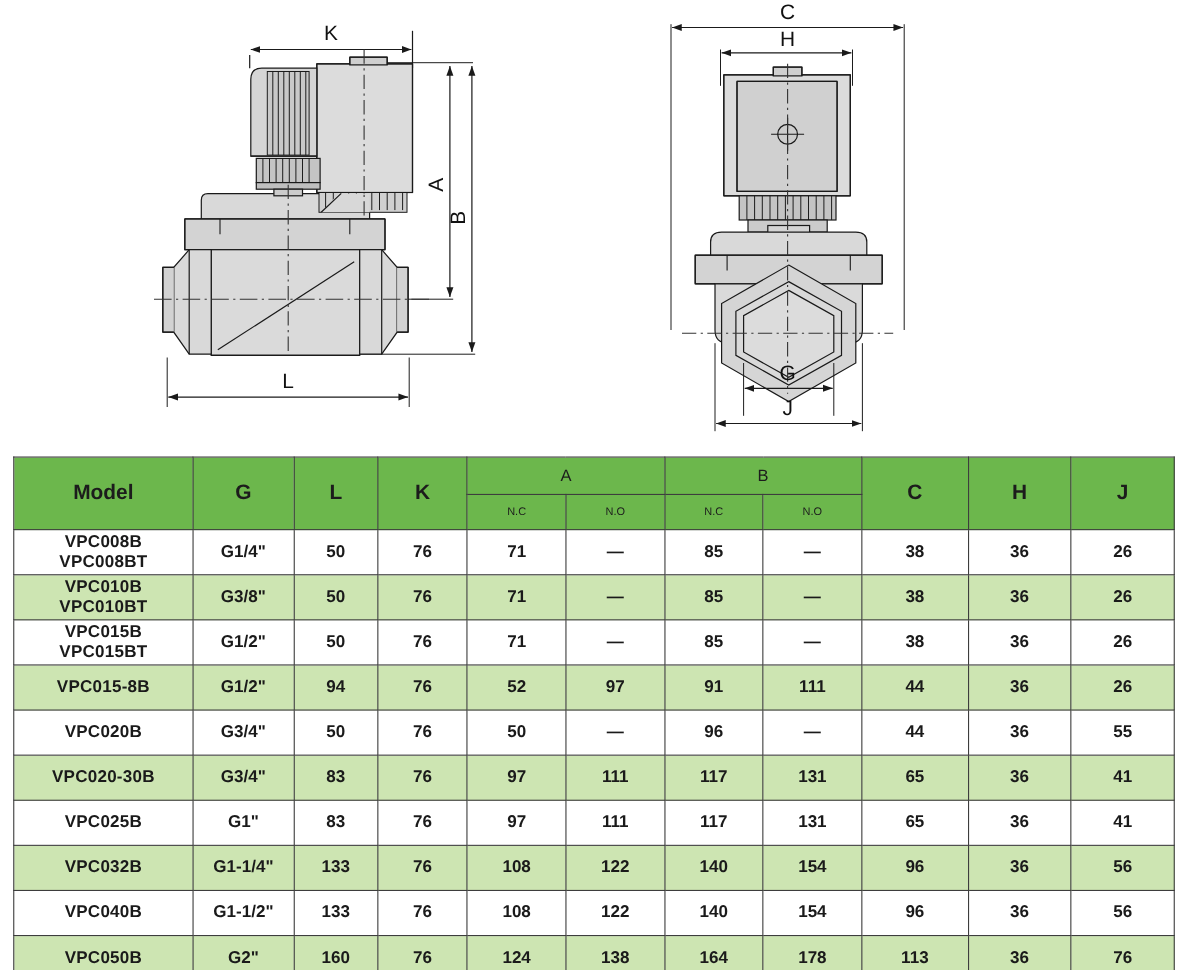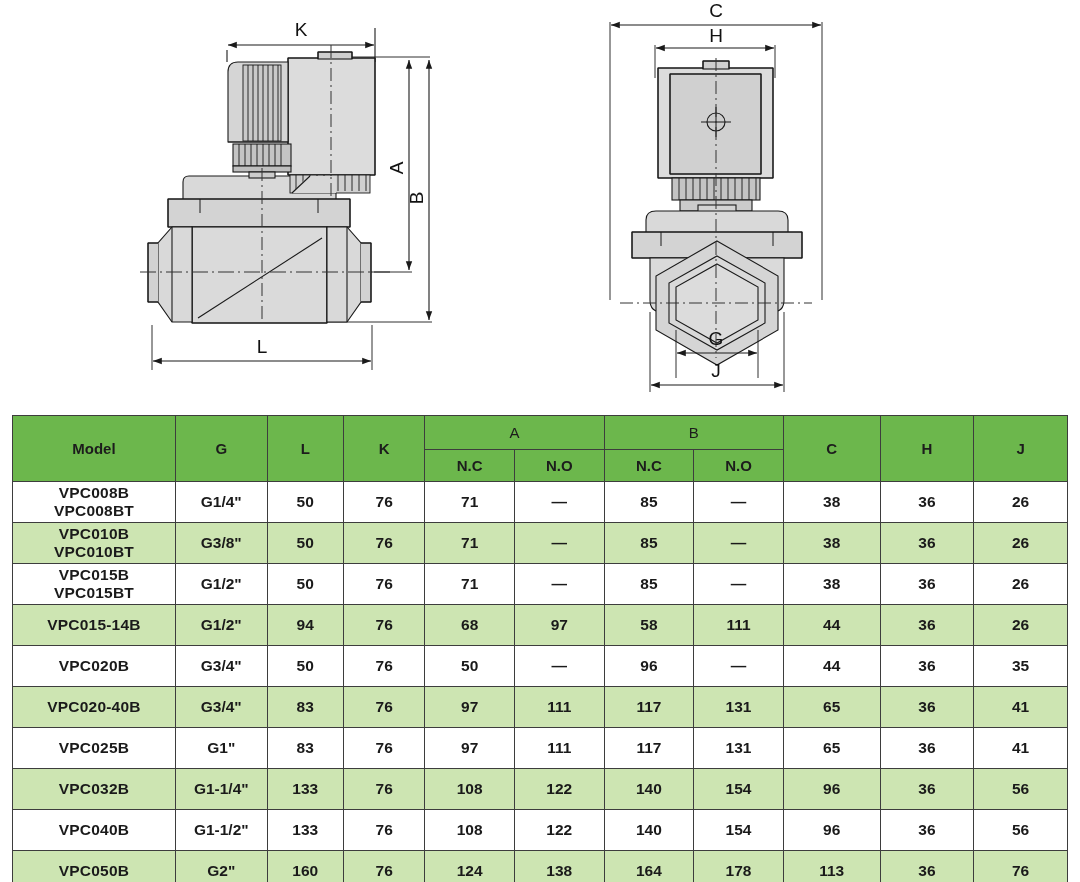--- a/index.html
+++ b/index.html
@@ -26,27 +26,27 @@
   }
   table.spec th, table.spec td {
     border: 1px solid #3d3d3d;
     text-align: center;
     vertical-align: middle;
     color: #1a1a1a;
     padding: 0;
   }
   table.spec thead th {
     background: #6cb74c;
-    font-size: 15px;
+    font-size: 19px;
     font-weight: bold;
     color: #1c1c1c;
   }
   table.spec thead th.sub {
-    font-weight: bold;
-    font-size: 15px;
+    font-weight: normal;
+    font-size: 10px;
   }
   table.spec thead th.grp {
     font-weight: normal;
     font-size: 15px;
   }
   tr.hdr1 th { height: 34px; }
   tr.hdr2 th { height: 32px; }
 
   table.spec tbody td {
     height: 41px;
@@ -370,47 +370,47 @@
             <td>76</td>
             <td>71</td>
             <td class="dash">—</td>
             <td>85</td>
             <td class="dash">—</td>
             <td>38</td>
             <td>36</td>
             <td>26</td>
           </tr>
           <tr class="alt">
-            <td class="model">VPC015-14B</td>
+            <td class="model">VPC015-8B</td>
             <td class="gcol">G1/2"</td>
             <td>94</td>
             <td>76</td>
-            <td>68</td>
+            <td>52</td>
             <td>97</td>
-            <td>58</td>
+            <td>91</td>
             <td>111</td>
             <td>44</td>
             <td>36</td>
             <td>26</td>
           </tr>
           <tr>
             <td class="model">VPC020B</td>
             <td class="gcol">G3/4"</td>
             <td>50</td>
             <td>76</td>
             <td>50</td>
             <td class="dash">—</td>
             <td>96</td>
             <td class="dash">—</td>
             <td>44</td>
             <td>36</td>
-            <td>35</td>
+            <td>55</td>
           </tr>
           <tr class="alt">
-            <td class="model">VPC020-40B</td>
+            <td class="model">VPC020-30B</td>
             <td class="gcol">G3/4"</td>
             <td>83</td>
             <td>76</td>
             <td>97</td>
             <td>111</td>
             <td>117</td>
             <td>131</td>
             <td>65</td>
             <td>36</td>
             <td>41</td>

